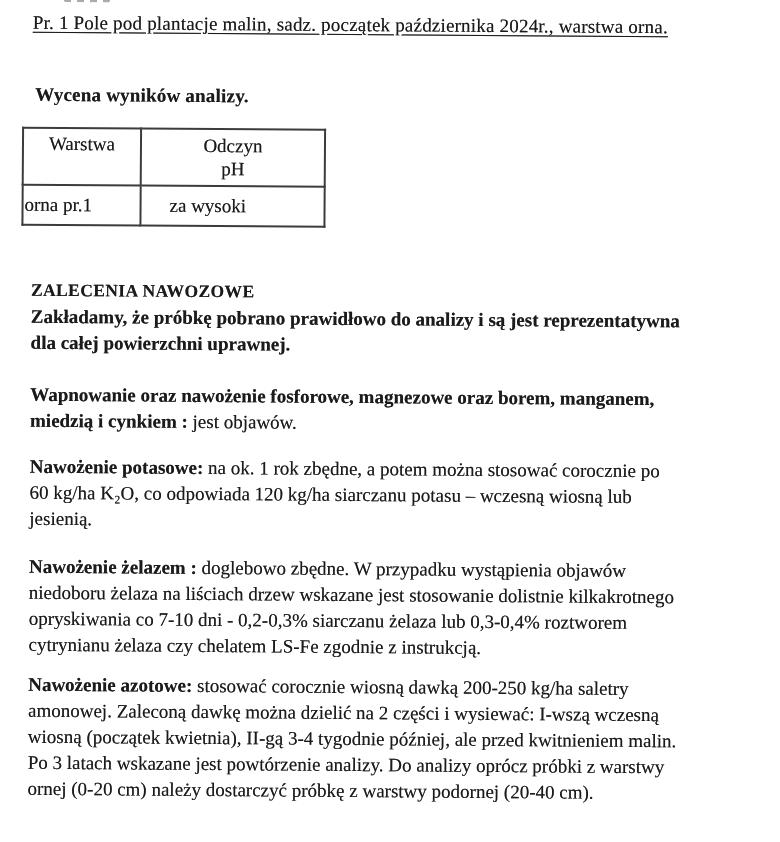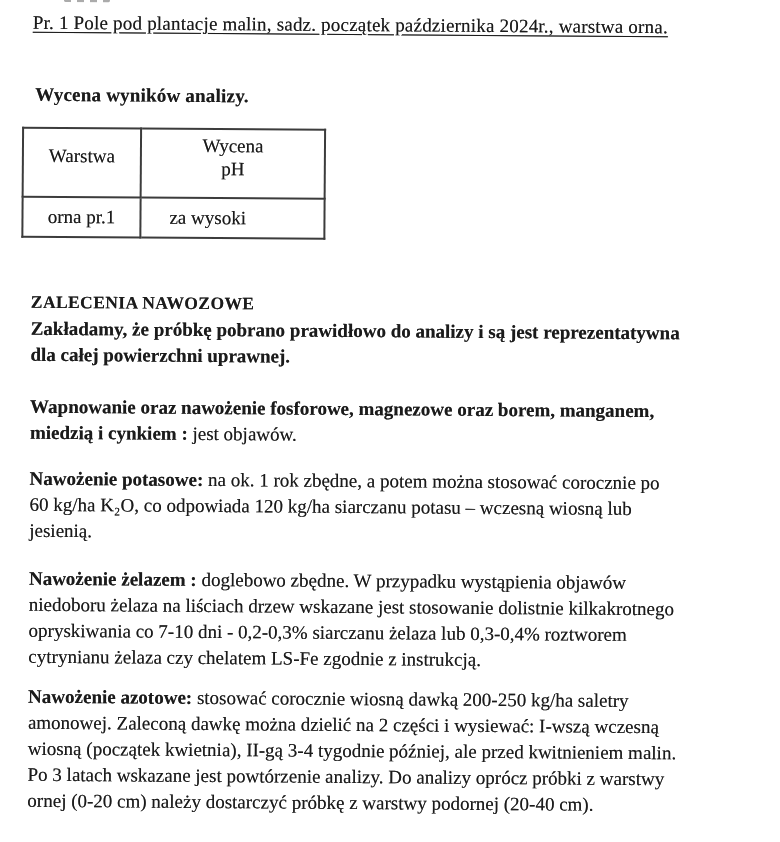--- a/index.html
+++ b/index.html
@@ -37,23 +37,23 @@
   table.results {
     border-collapse:collapse;
     margin:20px 0 0 -10px;
     table-layout:fixed;
   }
   table.results th, table.results td {
     border:2px solid #3c3c3c;
     font-size:19px; font-weight:normal;
     background:#fff;
   }
-  th.col-warstwa { width:114px; height:50px; vertical-align:top; text-align:center; padding-top:16px; }
+  th.col-warstwa { width:114px; height:50px; vertical-align:top; text-align:center; padding-top:4px; }
   th.col-odczyn  { width:180px; vertical-align:top; text-align:center; padding-top:4px; line-height:23px; }
-  td.cell-warstwa { height:36px; text-align:center; }
+  td.cell-warstwa { height:36px; text-align:left; }
   td.cell-odczyn  { text-align:left; padding-left:28px; }
   .zalecenia { margin:52px 0 0; }
   .zalecenia h3 {
     margin:0; font-size:17.5px; font-weight:bold;
     line-height:24px; letter-spacing:0.4px;
   }
   .intro {
     margin:2px 0 0; font-size:19px; font-weight:bold;
     line-height:26px; white-space:pre-line;
   }
@@ -74,21 +74,21 @@
   <div class="artifact"></div>
 
   <h1 class="title">Pr. 1 Pole pod plantacje malin, sadz. początek października 2024r., warstwa orna.</h1>
 
   <h2 class="wycena">Wycena wyników analizy.</h2>
 
   <table class="results">
     <thead>
       <tr>
         <th class="col-warstwa">Warstwa</th>
-        <th class="col-odczyn"><span>Wycena</span><br><span>pH</span></th>
+        <th class="col-odczyn"><span>Odczyn</span><br><span>pH</span></th>
       </tr>
     </thead>
     <tbody>
       <tr>
         <td class="cell-warstwa">orna pr.1</td>
         <td class="cell-odczyn">za wysoki</td>
       </tr>
     </tbody>
   </table>
 

